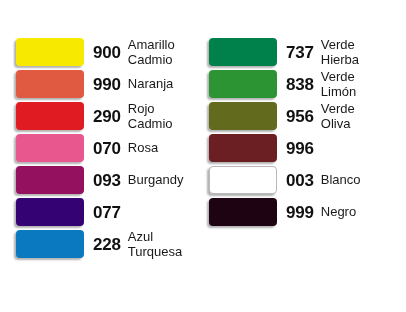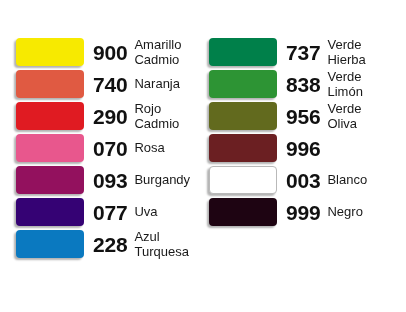--- a/index.html
+++ b/index.html
@@ -39,21 +39,21 @@
     height: 28px;
     border-radius: 4px;
     flex: 0 0 68px;
     box-shadow: -2px 2px 2px rgba(0,0,0,0.30);
     box-sizing: border-box;
   }
   .swatch.bordered {
     border: 1px solid #b9b9b9;
   }
   .code {
-    font-size: 21px;
+    font-size: 17px;
     font-weight: bold;
     color: #111111;
     margin-left: 9px;
     flex: 0 0 auto;
     letter-spacing: -0.2px;
     line-height: 1;
   }
   .name {
     font-size: 13px;
     color: #1a1a1a;
@@ -73,21 +73,21 @@
       <div class="swatch-row">
         <div class="swatch" style="background: rgb(247, 234, 0);"></div>
         <div class="code">900</div>
         <div class="name">
           <span>Amarillo</span>
           <span>Cadmio</span>
         </div>
       </div>
       <div class="swatch-row">
         <div class="swatch" style="background: rgb(224, 90, 66);"></div>
-        <div class="code">740</div>
+        <div class="code">990</div>
         <div class="name">
           <span>Naranja</span>
         </div>
       </div>
       <div class="swatch-row">
         <div class="swatch" style="background: rgb(224, 27, 34);"></div>
         <div class="code">290</div>
         <div class="name">
           <span>Rojo</span>
           <span>Cadmio</span>
@@ -103,23 +103,20 @@
       <div class="swatch-row">
         <div class="swatch" style="background: rgb(147, 17, 94);"></div>
         <div class="code">093</div>
         <div class="name">
           <span>Burgandy</span>
         </div>
       </div>
       <div class="swatch-row">
         <div class="swatch" style="background: rgb(53, 2, 116);"></div>
         <div class="code">077</div>
-        <div class="name">
-          <span>Uva</span>
-        </div>
       </div>
       <div class="swatch-row">
         <div class="swatch" style="background: rgb(10, 121, 192);"></div>
         <div class="code">228</div>
         <div class="name">
           <span>Azul</span>
           <span>Turquesa</span>
         </div>
       </div>
     </div>

